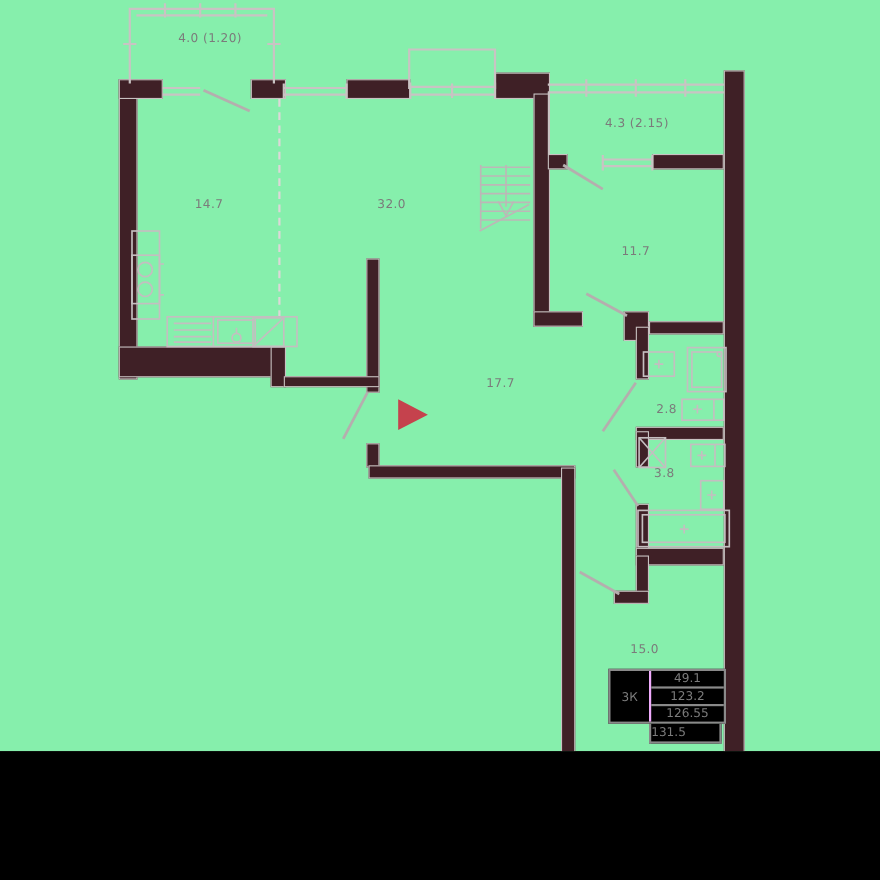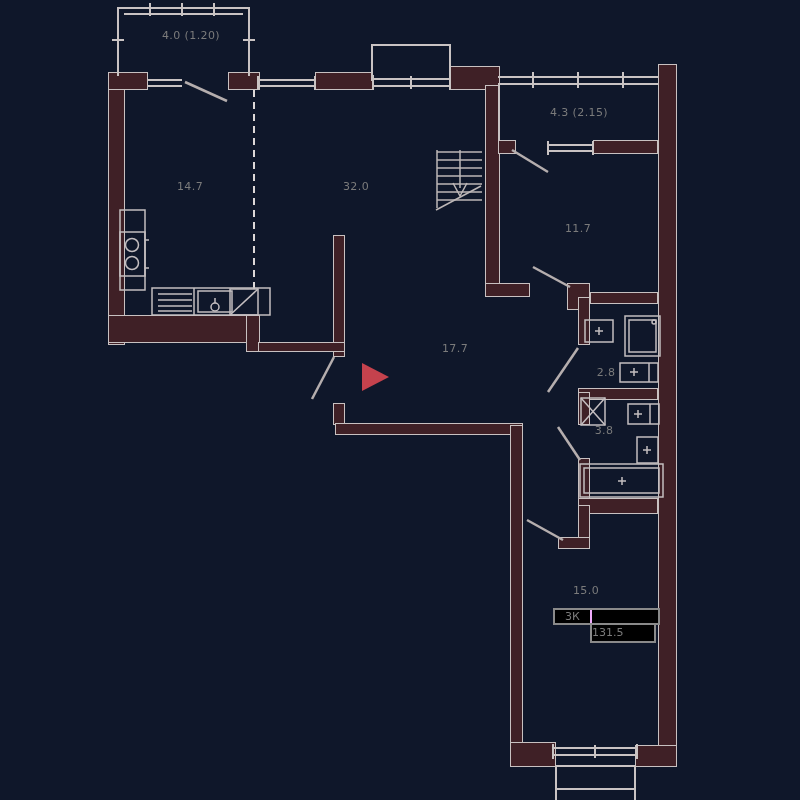--- a/index.html
+++ b/index.html
@@ -1,16 +1,16 @@
 <!DOCTYPE html>
 <html><head>
 <meta charset="utf-8">
 <style>
   html,body{margin:0;padding:0;background:#000;}
-  #canvas{position:relative;width:800px;height:800px;background:#0f172a;overflow:hidden;
+  #canvas{position:relative;width:800px;height:683px;background:#86efac;overflow:hidden;
           font-family:"DejaVu Sans",sans-serif;}
   .wall{position:absolute;background:#3f2026;border:1px solid #c8c1c1;box-sizing:border-box;}
   .overlay{position:absolute;left:0;top:0;}
   .room-label{position:absolute;transform:translate(-50%,-50%);color:#7b7b7b;
               font-size:11px;letter-spacing:.4px;white-space:nowrap;}
   .room-label.small{font-size:11px;}
   .info-table{position:absolute;left:553px;top:608px;color:#7b7b7b;font-size:11px;}
   .t-main{display:flex;width:103px;border:2px solid #8a8a8a;background:#000;}
   .t-type{width:35px;display:flex;align-items:center;justify-content:center;
           border-right:2px solid #f0abfc;}
@@ -180,17 +180,22 @@
   <div class="room-label small" style="left:579px;top:112px">4.3 (2.15)</div>
   <div class="room-label" style="left:578px;top:228px">11.7</div>
   <div class="room-label" style="left:455px;top:348px">17.7</div>
   <div class="room-label small" style="left:606px;top:372px">2.8</div>
   <div class="room-label small" style="left:604px;top:430px">3.8</div>
   <div class="room-label" style="left:586px;top:590px">15.0</div>
 
   <div class="info-table">
     <div class="t-main">
       <div class="t-type">3К</div>
+      <div class="t-col">
+        <div class="t-cell">49.1</div>
+        <div class="t-cell">123.2</div>
+        <div class="t-cell">126.55</div>
+      </div>
     </div>
     <div class="t-extra">131.5</div>
   </div>
 
 </div>
 
 </body></html>

